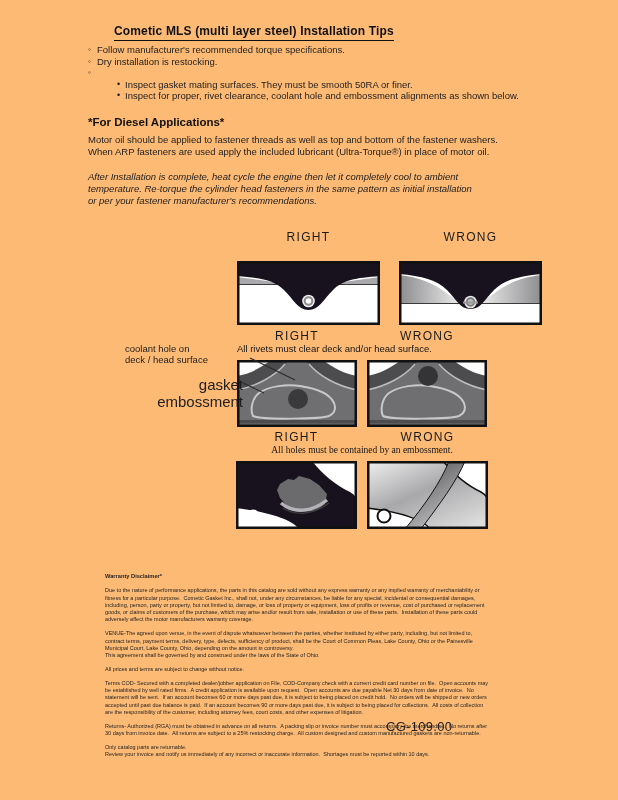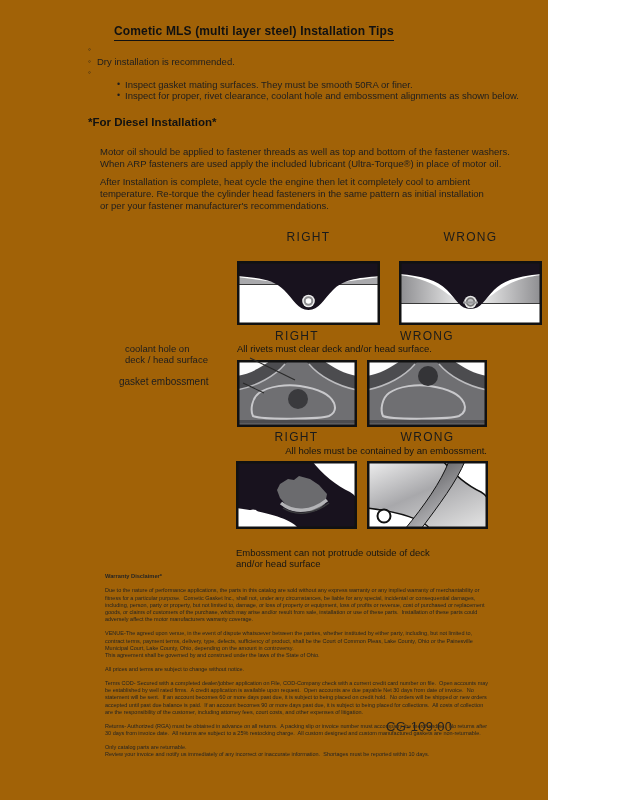--- a/index.html
+++ b/index.html
@@ -1,94 +1,95 @@
 <!DOCTYPE html>
 <html><head>
 <meta charset="utf-8">
 <style>
   html,body{margin:0;padding:0;}
   body{width:618px;height:800px;background:#ffffff;font-family:"Liberation Sans","DejaVu Sans",sans-serif;color:#1d1d1f;}
-  .page{position:relative;width:548px;height:800px;background:#a16207;overflow:hidden;}
+  .page{position:relative;width:618px;height:800px;background:#fdba74;overflow:hidden;}
 
   .title{position:absolute;left:114px;top:24px;font-size:12px;font-weight:bold;color:#111;
          border-bottom:1.5px solid #111;padding-bottom:1.5px;letter-spacing:0.15px;}
 
   .tips{position:absolute;left:88px;top:44px;margin:0;padding:0;list-style:none;
         font-size:9.5px;line-height:11.6px;}
   .tips li{display:flex;}
   .tips li.sub{padding-left:29px;}
   .marker{width:9px;flex:0 0 auto;text-align:left;font-size:8.5px;}
   .sub .marker{font-size:9px;width:8px;}
 
   .diesel-heading{position:absolute;left:88px;top:116px;font-size:11.5px;font-weight:bold;color:#111;}
-  .par{position:absolute;left:88px;margin:12px;font-size:9.5px;line-height:11.9px;white-space:pre;}
+  .par{position:absolute;left:88px;margin:0;font-size:9.5px;line-height:11.9px;white-space:pre;}
   #para1{top:134px;}
-  #para2{top:164px;}
+  #para2{top:171px;font-style:italic;}
   #note{top:206px;}
 
   .figure{position:absolute;}
   .fig-labels{display:flex;margin-bottom:17px;}
   .fig-label{text-align:center;font-size:12px;letter-spacing:1.3px;color:#1b1b1b;}
   .fig-boxes{display:flex;}
   .fig-boxes svg{display:block;}
   .fig-caption{font-size:9.5px;line-height:11.3px;margin-top:18px;white-space:pre-line;color:#151515;}
 
   #fig1{left:237px;top:230px;}
   #fig1 .fig-label{width:143px;}
   #fig1 .fig-label:first-child,#fig1 .fig-boxes svg:first-child{margin-right:19px;}
 
   #fig2{left:237px;top:329px;}
   #fig2 .fig-label{width:120px;}
   #fig2 .fig-label:first-child,#fig2 .fig-boxes svg:first-child{margin-right:10px;}
-  #fig2 .fig-caption{width:250px;text-align:right;}
+  #fig2 .fig-caption{width:250px;text-align:center;font-family:Liberation Serif, serif;}
 
   #fig3{left:236px;top:430px;}
   #fig3 .fig-label{width:121px;}
   #fig3 .fig-label:first-child,#fig3 .fig-boxes svg:first-child{margin-right:10px;}
 
   .coolant-label{position:absolute;left:125px;top:343px;width:127px;
                  font-size:9.5px;line-height:11.2px;white-space:pre-line;}
-  .emboss-label{position:absolute;left:119px;top:376px;width:124px;font-size:10px;}
+  .emboss-label{position:absolute;left:119px;top:376px;width:124px;text-align:right;font-size:15px;}
   .leader-svg{position:absolute;left:240px;top:350px;z-index:5;pointer-events:none;}
 
   .warranty{position:absolute;left:105px;top:573px;width:440px;font-size:5.5px;line-height:7.3px;color:#242424;}
   .warranty .w-head{font-weight:bold;font-size:5.7px;margin:0 0 7px 0;}
   .warranty p{margin:0 0 6.5px 0;white-space:pre;}
 
   .docnum{position:absolute;left:386px;top:719px;font-size:13px;letter-spacing:0.3px;color:#222;}
 </style>
 </head>
 <body>
 
 <div class="page">
 
   <div class="title">Cometic MLS (multi layer steel) Installation Tips</div>
 
   <ul class="tips">
     <li>
       <span class="marker">◦</span>
+      <span>Follow manufacturer's recommended torque specifications.</span>
     </li>
     <li>
       <span class="marker">◦</span>
-      <span>Dry installation is recommended.</span>
+      <span>Dry installation is restocking.</span>
     </li>
     <li>
       <span class="marker">◦</span>
     </li>
     <li class="sub">
       <span class="marker">•</span>
       <span>Inspect gasket mating surfaces.  They must be smooth 50RA or finer.</span>
     </li>
     <li class="sub">
       <span class="marker">•</span>
       <span>Inspect for proper, rivet clearance, coolant hole and embossment alignments as shown below.</span>
     </li>
   </ul>
 
-  <div class="diesel-heading">*For Diesel Installation*</div>
+  <div class="diesel-heading">*For Diesel Applications*</div>
   <p class="par" id="para1">Motor oil should be applied to fastener threads as well as top and bottom of the fastener washers.
 When ARP fasteners are used apply the included lubricant (Ultra-Torque®) in place of motor oil.</p>
   <p class="par" id="para2">After Installation is complete, heat cycle the engine then let it completely cool to ambient
 temperature. Re-torque the cylinder head fasteners in the same pattern as initial installation
 or per your fastener manufacturer's recommendations.</p>
 
   <div class="figure" id="fig1">
     <div class="fig-labels">
       <span class="fig-label">RIGHT</span>
       <span class="fig-label">WRONG</span>
@@ -198,22 +199,20 @@
               <stop offset="1" stop-color="#cfcfd2"></stop>
           </linearGradient>
         </defs>
         <rect width="121" height="68" fill="#fff"></rect>
         <path d="M0,0 H76 C86,13 101,25 114,31 C119,34 121,37 121,40 L121,68 H63 C57,59 34,51 0,47 Z" fill="url(#g3)" stroke="#111" stroke-width="1.5"></path>
         <path d="M82,0 H98 C90,20 72,44 54,68 H38 C57,45 74,21 82,0 Z" fill="url(#g3b)" stroke="#111" stroke-width="1"></path>
         <circle cx="17" cy="55" r="6.5" fill="#ffffff" stroke="#111" stroke-width="2"></circle>
         <rect x="1.25" y="1.25" width="118.5" height="65.5" fill="none" stroke="#111" stroke-width="2.5"></rect>
       </svg>
     </div>
-    <div class="fig-caption">Embossment can not protrude outside of deck
-and/or head surface</div>
   </div>
 
   <div class="warranty">
     <p class="w-head">Warranty Disclaimer*</p>
     <p>Due to the nature of performance applications, the parts in this catalog are sold without any express warranty or any implied warranty of merchantability or
 fitness for a particular purpose.  Cometic Gasket Inc., shall not, under any circumstances, be liable for any special, incidental or consequential damages,
 including, person, party or property, but not limited to, damage, or loss of property or equipment, loss of profits or revenue, cost of purchased or replacement
 goods, or claims of customers of the purchase, which may arise and/or result from sale, installation or use of these parts.  Installation of these parts could
 adversely affect the motor manufacturers warranty coverage.</p>
     <p>VENUE-The agreed upon venue, in the event of dispute whatsoever between the parties, whether instituted by either party, including, but not limited to,

